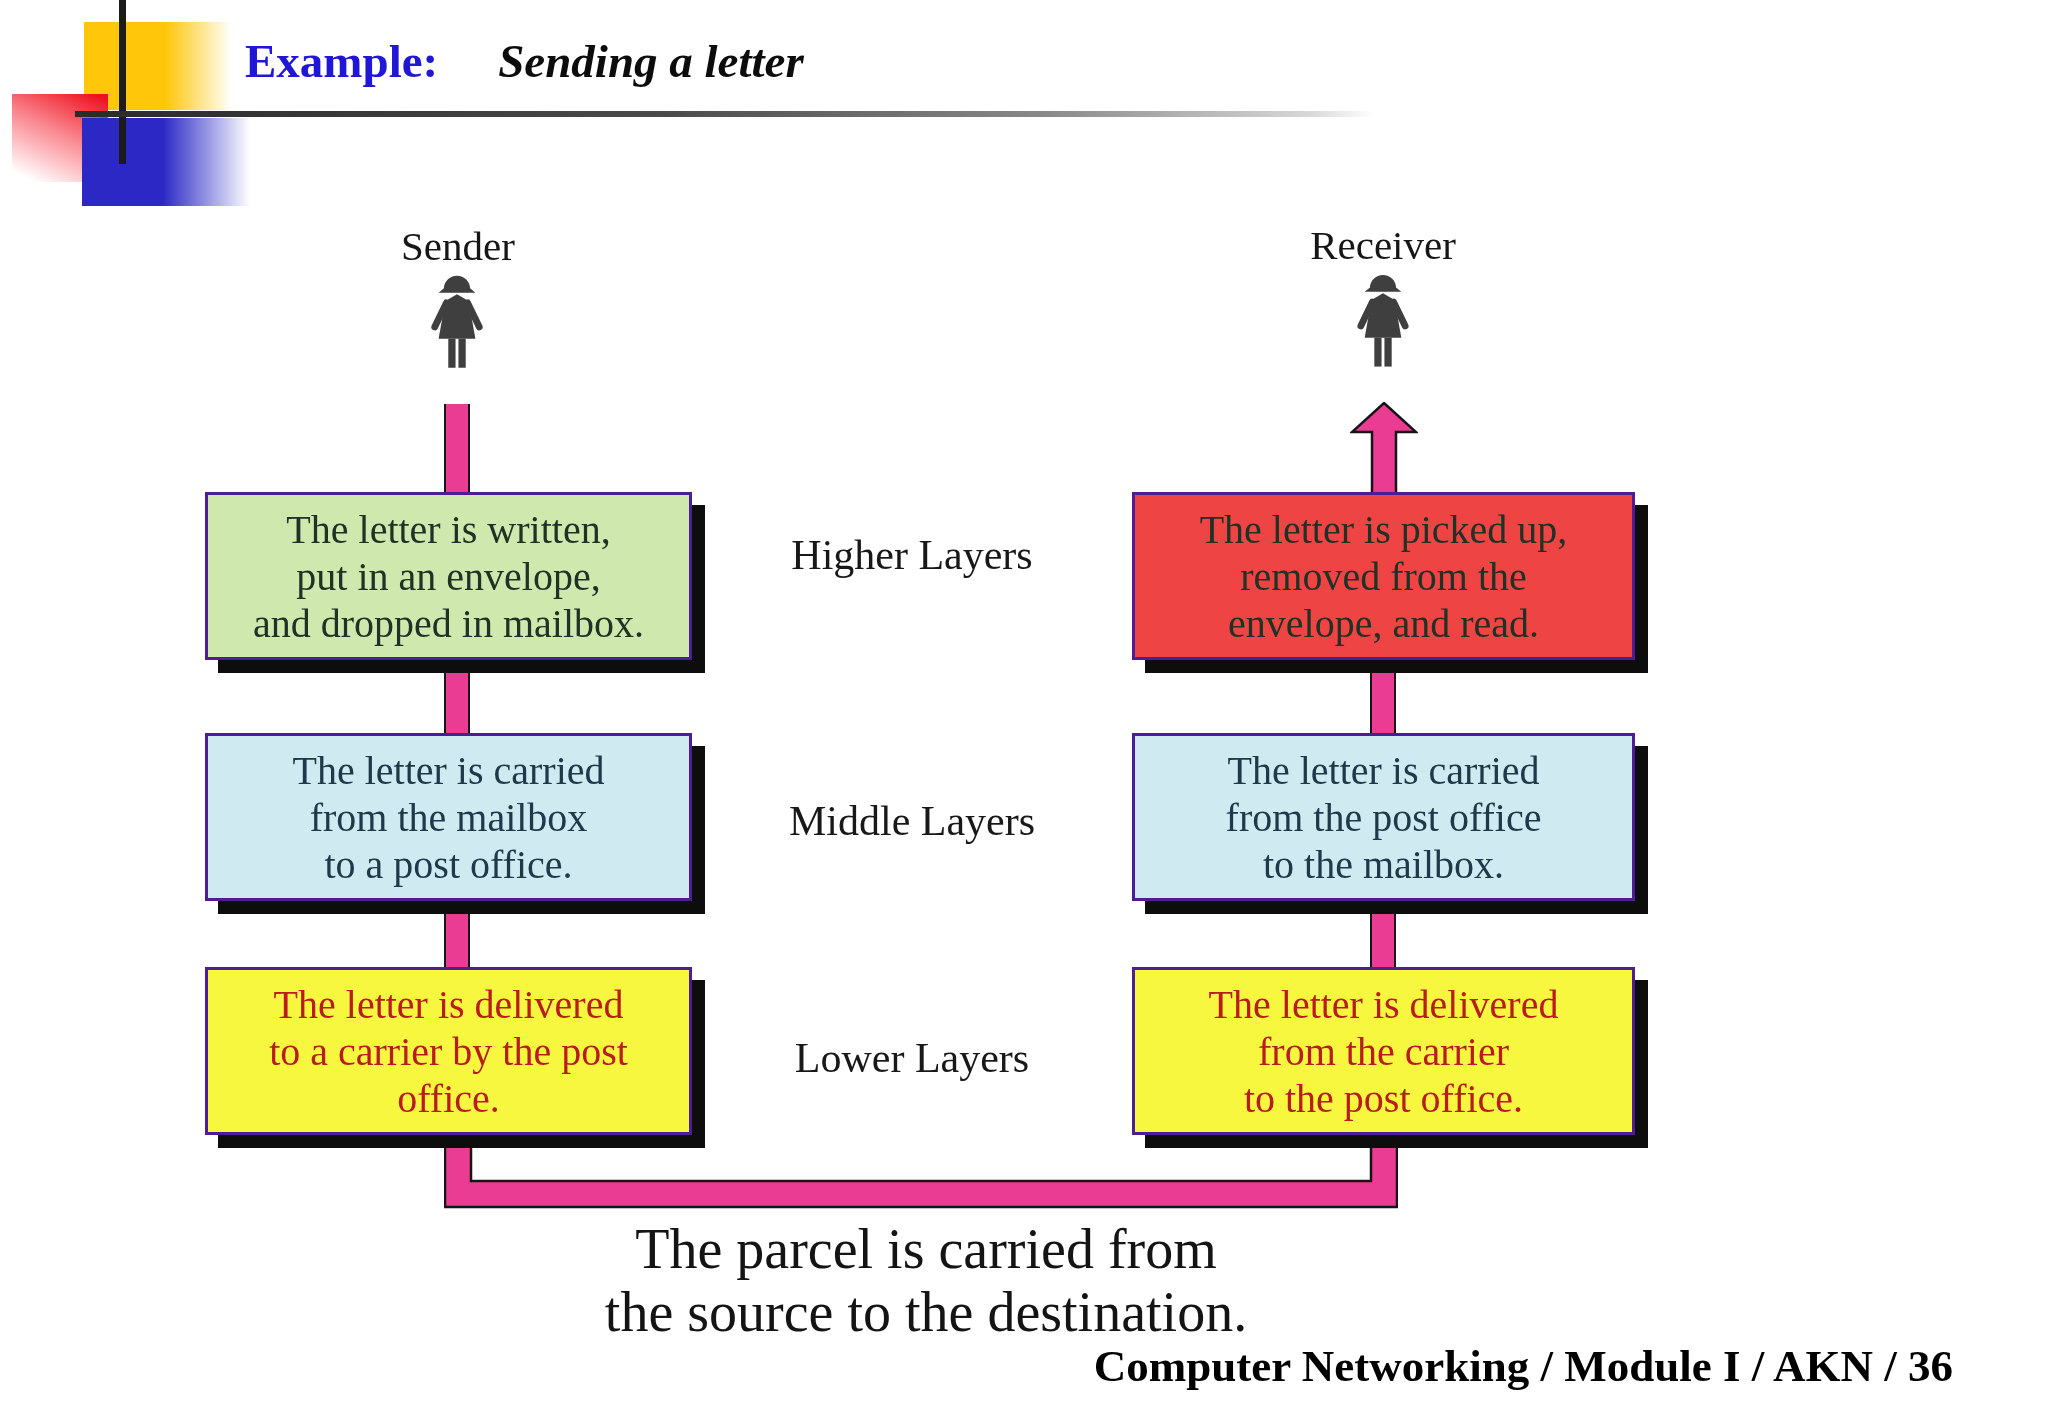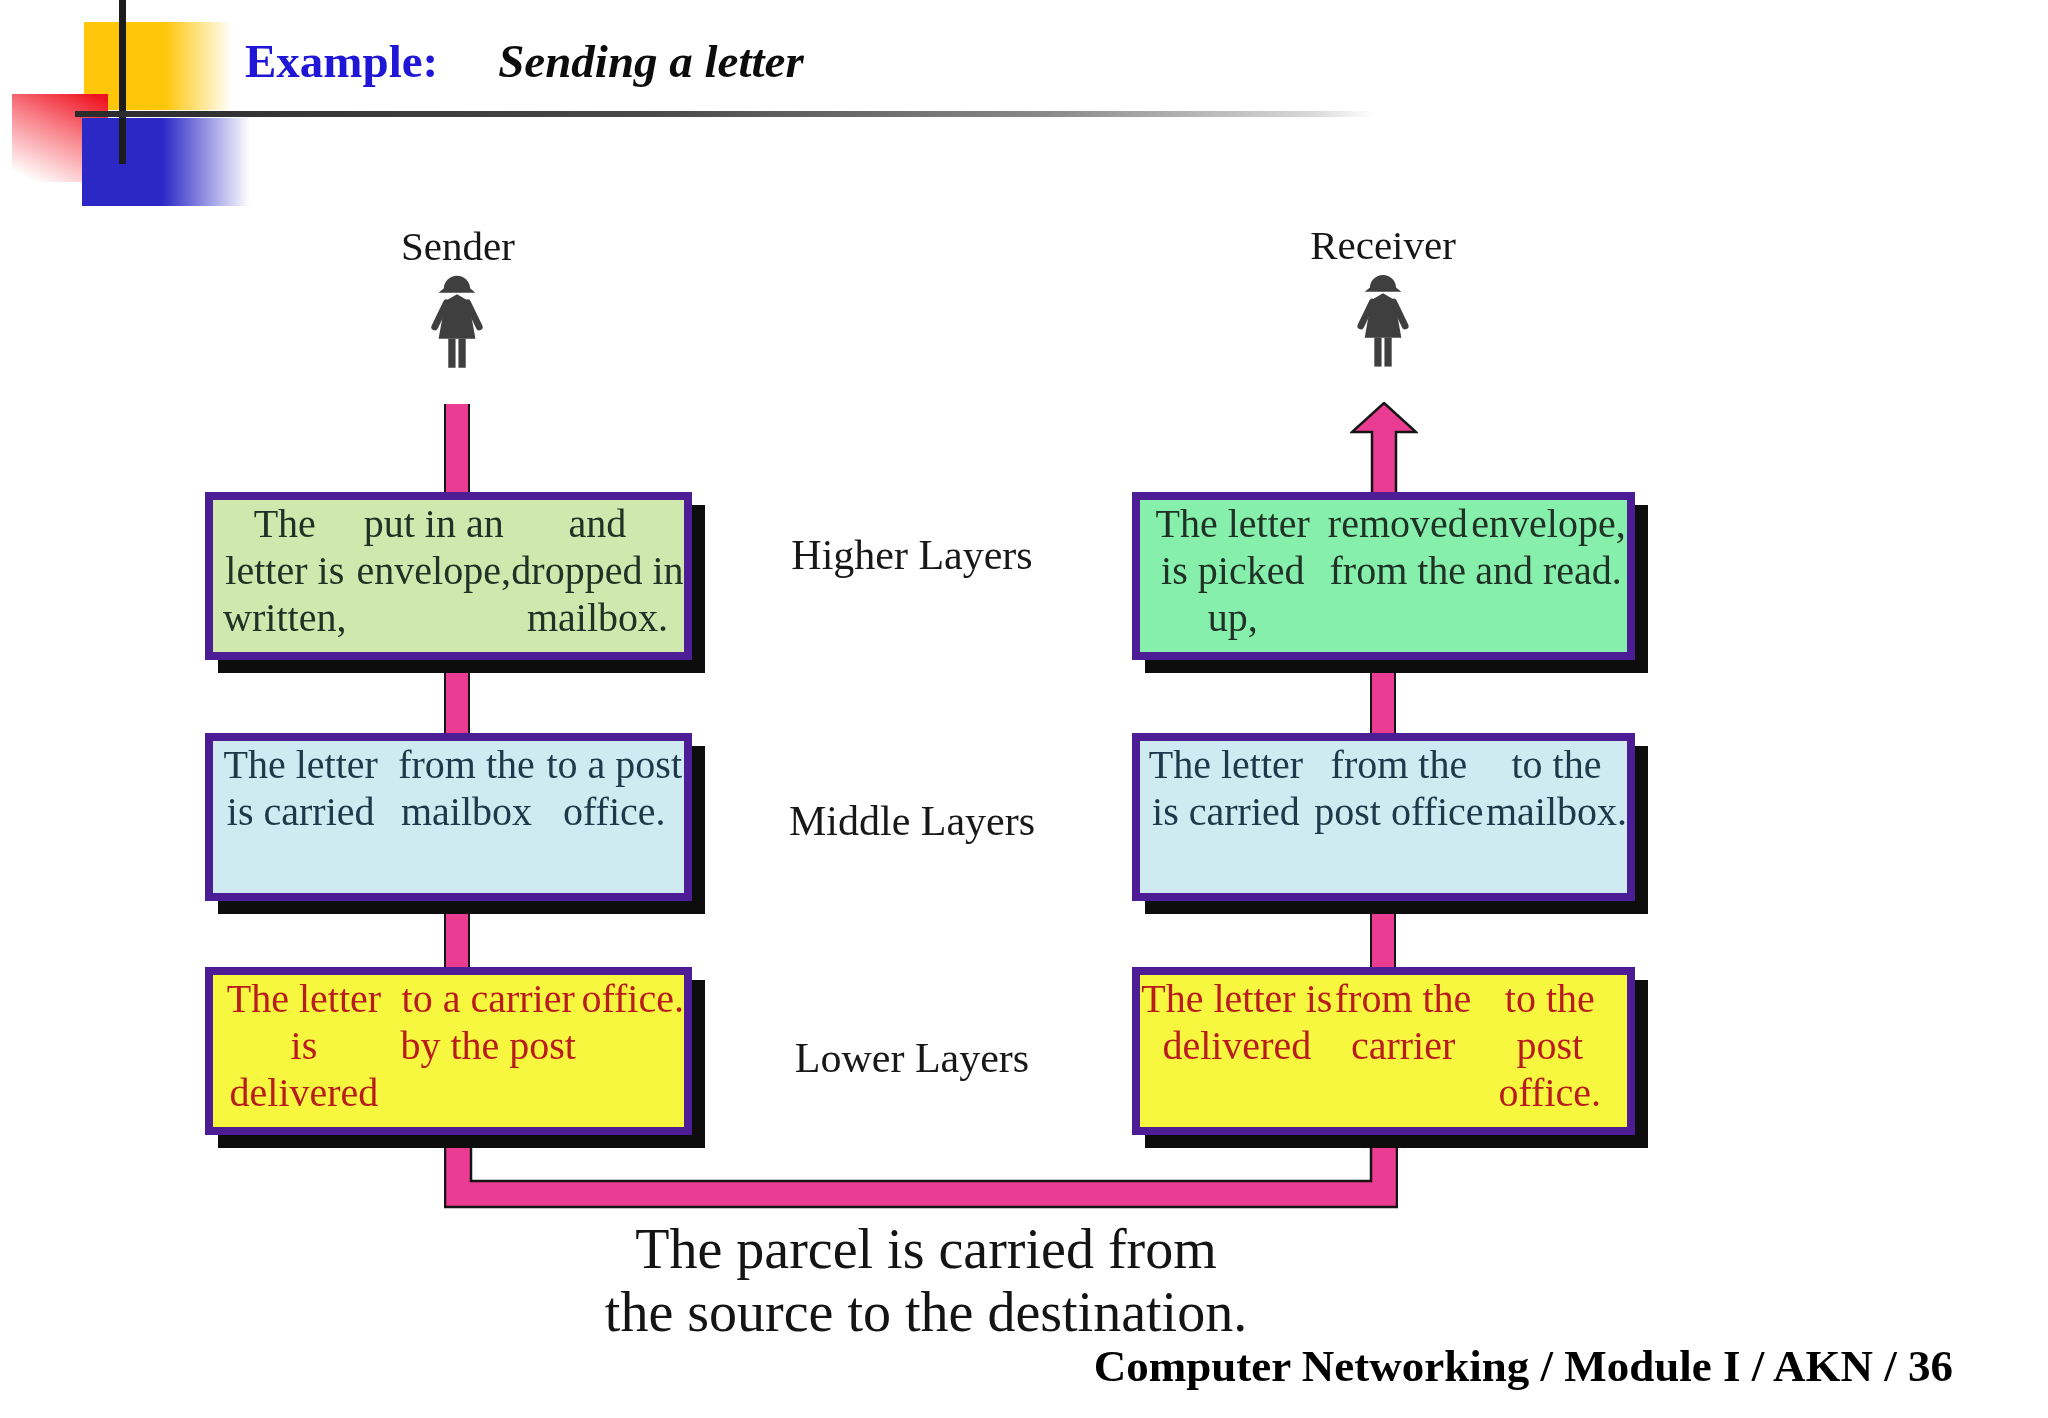--- a/index.html
+++ b/index.html
@@ -39,22 +39,22 @@
   .bar-sender-top{left:444px;top:404px;height:92px;}
   .bar-left-mid1{left:444px;top:650px;height:87px;}
   .bar-left-mid2{left:444px;top:890px;height:81px;}
   .bar-right-mid1{left:1370px;top:650px;height:87px;}
   .bar-right-mid2{left:1370px;top:890px;height:81px;}
   .arrow-up{left:1350px;top:402px;z-index:1;}
   .u-connector{left:444px;top:1128px;z-index:1;}
 
   
   .layer-box{
-    border:8px solid #4c1d95;box-shadow:13px 13px 0 0 #0d0d0d;z-index:2;
-    display:flex;justify-content:center;
+    border:3px solid #4c1d95;box-shadow:13px 13px 0 0 #0d0d0d;z-index:2;
+    display:flex;flex-direction:column;justify-content:center;
     text-align:center;font-size:40px;line-height:47px;box-sizing:border-box;
   }
   .box-left{left:205px;width:487px;}
   .box-right{left:1132px;width:503px;}
   .row-higher{top:492px;height:168px;}
   .row-middle{top:733px;height:168px;}
   .row-lower{top:967px;height:168px;}
   .box-green{color:#203125;}
   .box-blue{color:#20394a;}
   .box-yellow{color:#b91c1c;}
@@ -131,21 +131,21 @@
   <div>The letter is carried</div>
   <div>from the mailbox</div>
   <div>to a post office.</div>
 </div>
 <div class="abs layer-box box-left row-lower box-yellow" style="background-color: rgb(247, 247, 64);">
   <div>The letter is delivered</div>
   <div>to a carrier by the post</div>
   <div>office.</div>
 </div>
 
-<div class="abs layer-box box-right row-higher box-green" style="background-color: #86efac;">
+<div class="abs layer-box box-right row-higher box-green" style="background-color: #ef4444;">
   <div>The letter is picked up,</div>
   <div>removed from the</div>
   <div>envelope, and read.</div>
 </div>
 <div class="abs layer-box box-right row-middle box-blue" style="background-color: rgb(208, 234, 242);">
   <div>The letter is carried</div>
   <div>from the post office</div>
   <div>to the mailbox.</div>
 </div>
 <div class="abs layer-box box-right row-lower box-yellow" style="background-color: rgb(247, 247, 64);">

